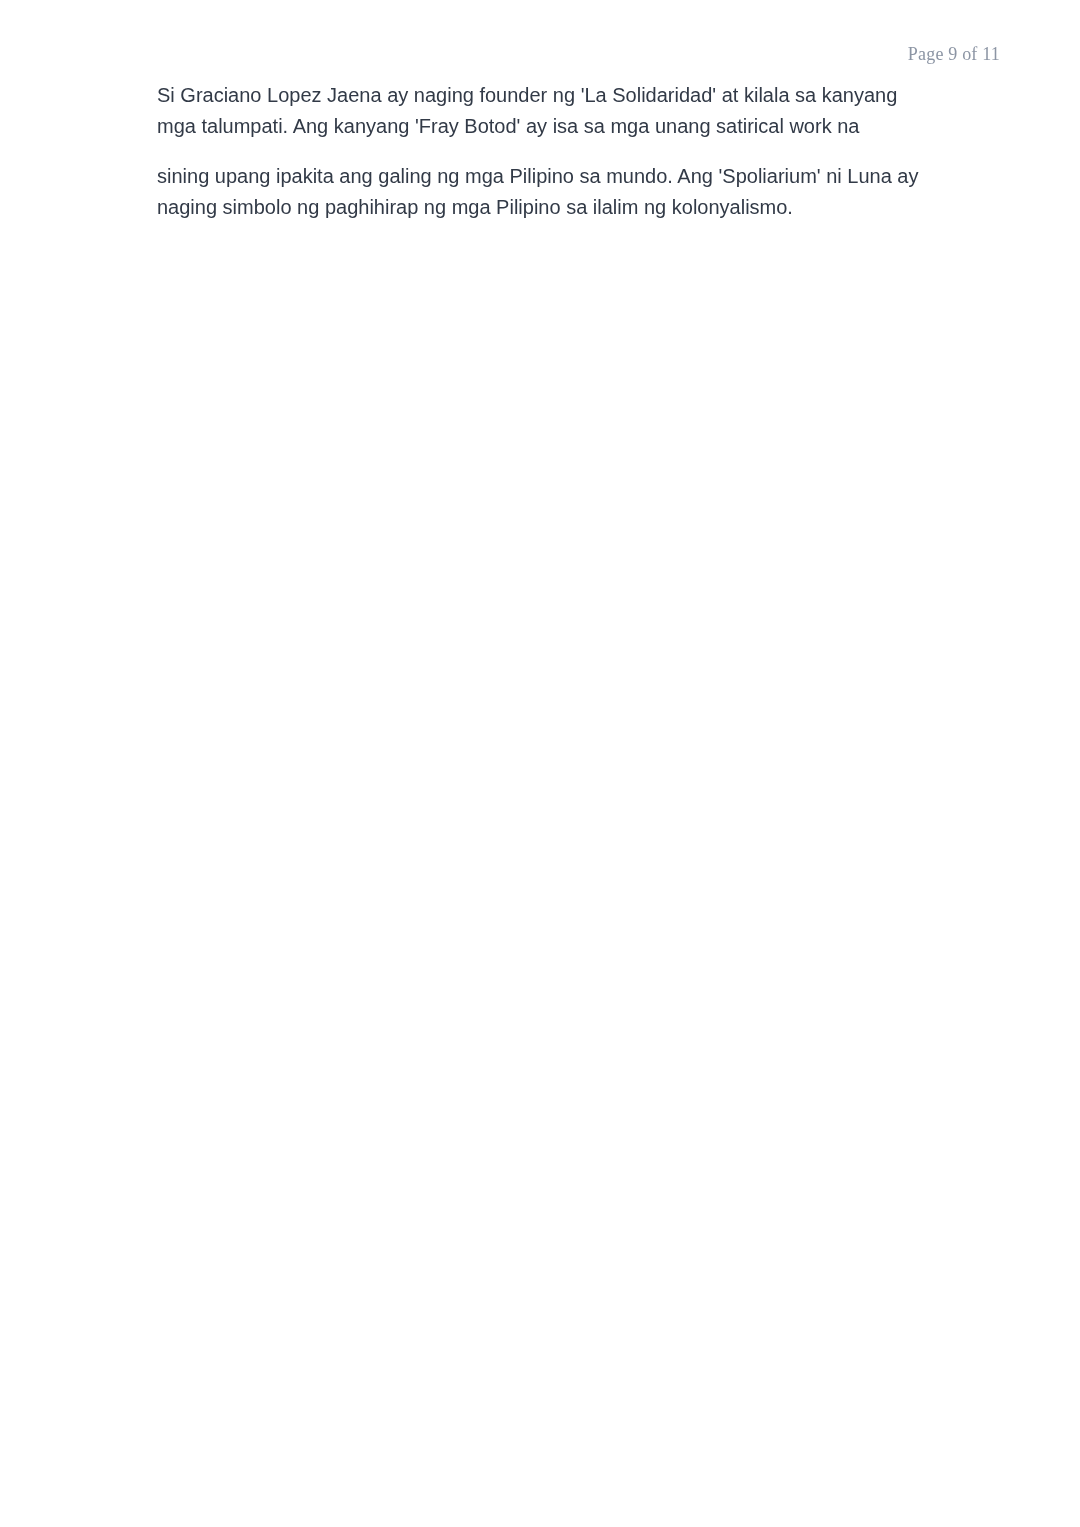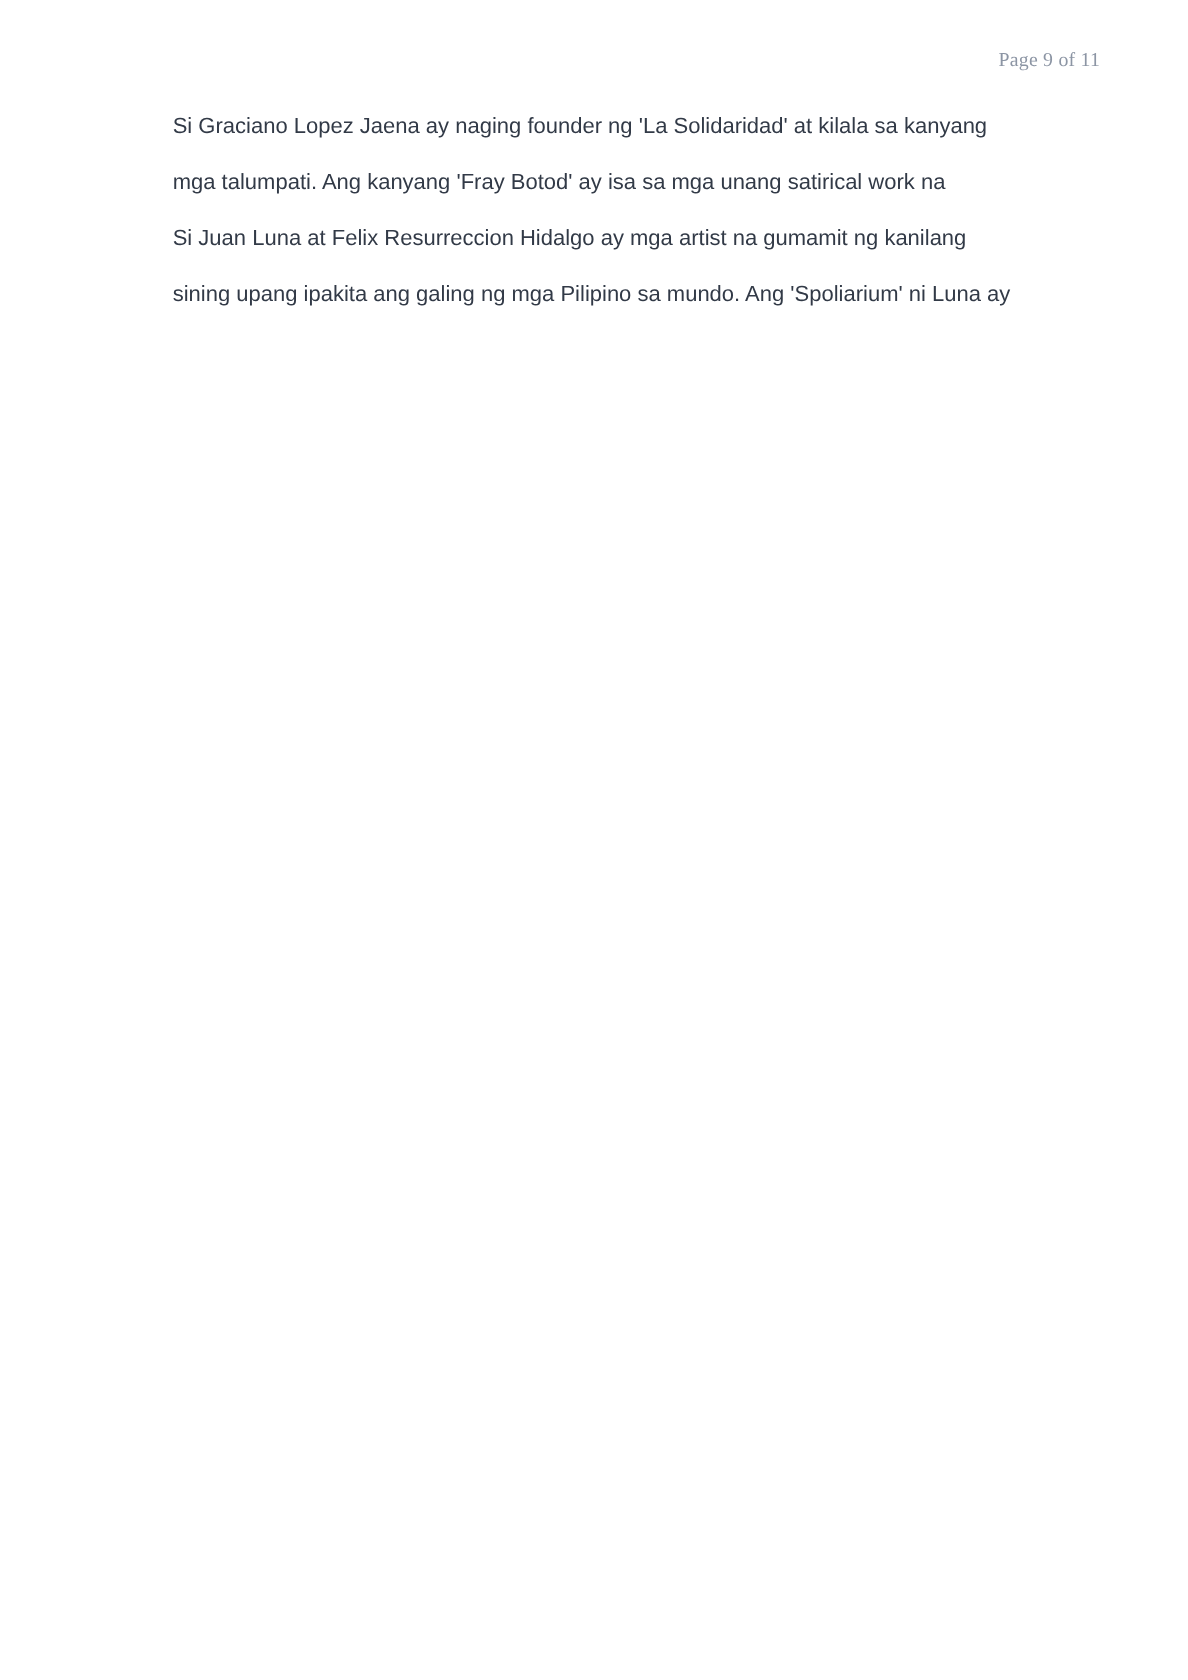--- a/index.html
+++ b/index.html
@@ -29,21 +29,21 @@
   .content {
     position: absolute;
     top: 80px;
     left: 157px;
     width: 790px;
     color: #323a47;
     font-size: 20px;
     line-height: 31px;
   }
   .paragraph { margin-bottom: 19px; }
-  .line { white-space: nowrap; margin-top: 20px; }
+  .line { white-space: nowrap; }
   .footer-brand {
     position: absolute;
     top: 1472px;
     left: 0;
     width: 1080px;
     text-align: center;
     font-size: 21px;
     color: #9ba1ab;
     letter-spacing: 0.3px;
   }
@@ -56,20 +56,20 @@
   <div class="page-indicator">Page 9 of 11</div>
 
   <div class="content">
 
     <div class="paragraph">
       <div class="line">Si Graciano Lopez Jaena ay naging founder ng 'La Solidaridad' at kilala sa kanyang</div>
       <div class="line">mga talumpati. Ang kanyang 'Fray Botod' ay isa sa mga unang satirical work na</div>
     </div>
 
     <div class="paragraph">
-      <div class="line">Si Juan Luna at Felix Resurreccion Hidalgo ay mga artist na gumamit ng kanilang</div>
       <div class="line">sining upang ipakita ang galing ng mga Pilipino sa mundo. Ang 'Spoliarium' ni Luna ay</div>
+      <div class="line">naging simbolo ng paghihirap ng mga Pilipino sa ilalim ng kolonyalismo.</div>
     </div>
 
   </div>
 
 
 </div>
 
 </body></html>

